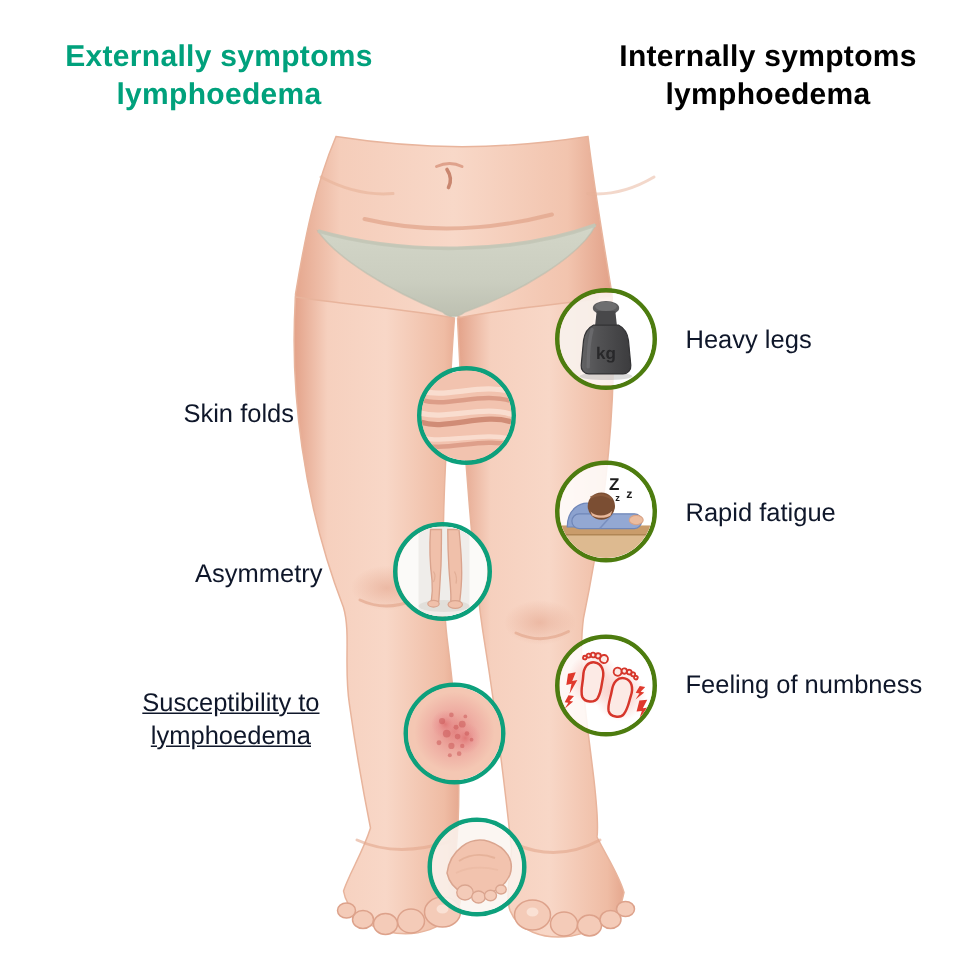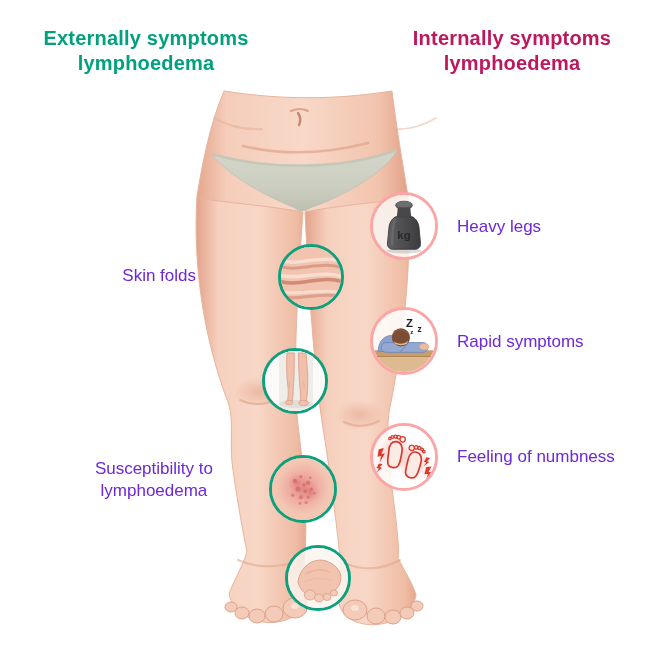--- a/index.html
+++ b/index.html
@@ -5,40 +5,40 @@
   html,body{margin:0;padding:0;}
   .stage{
     position:relative;width:650px;height:650px;background:#ffffff;overflow:hidden;
     font-family:"Liberation Sans", sans-serif;
   }
   .heading{
     position:absolute;top:26px;width:264px;text-align:center;
     font-size:20px;line-height:25px;font-weight:bold;letter-spacing:.2px;
   }
   .heading-external{left:14px;color:#00A17C;}
-  .heading-internal{left:380px;color:#be185d;}
+  .heading-internal{left:380px;color:#000000;}
   .heading .line{display:block;}
   .sym-label{
-    position:absolute;font-size:17px;line-height:22px;color:#6d28d9;white-space:nowrap;
+    position:absolute;font-size:17px;line-height:22px;color:#0f172a;white-space:nowrap;
   }
   .label-left{text-align:center;}
   .label-skin-folds{right:454px;top:265px;}
   .label-asymmetry{right:435px;top:372px;}
-  .label-inflammation{right:437px;top:458px;}
+  .label-inflammation{right:437px;top:458px;text-decoration:underline;}
   .label-swelling{right:433px;top:556px;}
   .label-heavy{left:457px;top:216px;}
   .label-fatigue{left:457px;top:331px;}
   .label-numbness{left:457px;top:446px;}
   .sym-label .line{display:block;}
   .callout{
     position:absolute;border-radius:50%;overflow:hidden;box-sizing:border-box;
   }
   .callout svg{display:block;width:100%;height:100%;}
   .callout-green{border:3px solid #0DA07C;}
-  .callout-blue{border:3px solid #fca5a5;}
+  .callout-blue{border:3px solid #4d7c0f;}
   .co-skin-folds{left:278px;top:244px;width:66px;height:66px;}
   .co-asymmetry{left:262px;top:348px;width:66px;height:66px;}
   .co-inflammation{left:269px;top:455px;width:68px;height:68px;}
   .co-foot{left:285px;top:545px;width:66px;height:66px;}
   .co-heavy{left:370px;top:192px;width:68px;height:68px;}
   .co-fatigue{left:370px;top:307px;width:68px;height:68px;}
   .co-numbness{left:370px;top:423px;width:68px;height:68px;}
   .body-art{position:absolute;left:0;top:0;}
   .zzz-big{font:bold 11px "Liberation Sans",sans-serif;fill:#1E1E1E;}
   .zzz-mid{font:bold 8px "Liberation Sans",sans-serif;fill:#1E1E1E;}
@@ -322,28 +322,31 @@
         <path transform="translate(4,36) rotate(8) scale(0.6)" d="M 3,0 L 9,0 L 5,6 L 9,6 L 1,15 L 4,8 L 0,8 Z"></path>
         <path transform="translate(50,30) rotate(10) scale(0.6)" d="M 3,0 L 9,0 L 5,6 L 9,6 L 1,15 L 4,8 L 0,8 Z"></path>
         <path transform="translate(49,40) rotate(-6) scale(0.85)" d="M 3,0 L 9,0 L 5,6 L 9,6 L 1,15 L 4,8 L 0,8 Z"></path>
       </g>
     </svg>
   </div>
 
   <div class="sym-label label-left label-skin-folds">
     <span class="line">Skin folds</span>
   </div>
+  <div class="sym-label label-left label-asymmetry">
+    <span class="line">Asymmetry</span>
+  </div>
   <div class="sym-label label-left label-inflammation">
     <span class="line">Susceptibility to</span>
     <span class="line">lymphoedema</span>
   </div>
 
   <div class="sym-label label-heavy">
     <span class="line">Heavy legs</span>
   </div>
   <div class="sym-label label-fatigue">
-    <span class="line">Rapid symptoms</span>
+    <span class="line">Rapid fatigue</span>
   </div>
   <div class="sym-label label-numbness">
     <span class="line">Feeling of numbness</span>
   </div>
 
 </div>
 
 </body></html>

